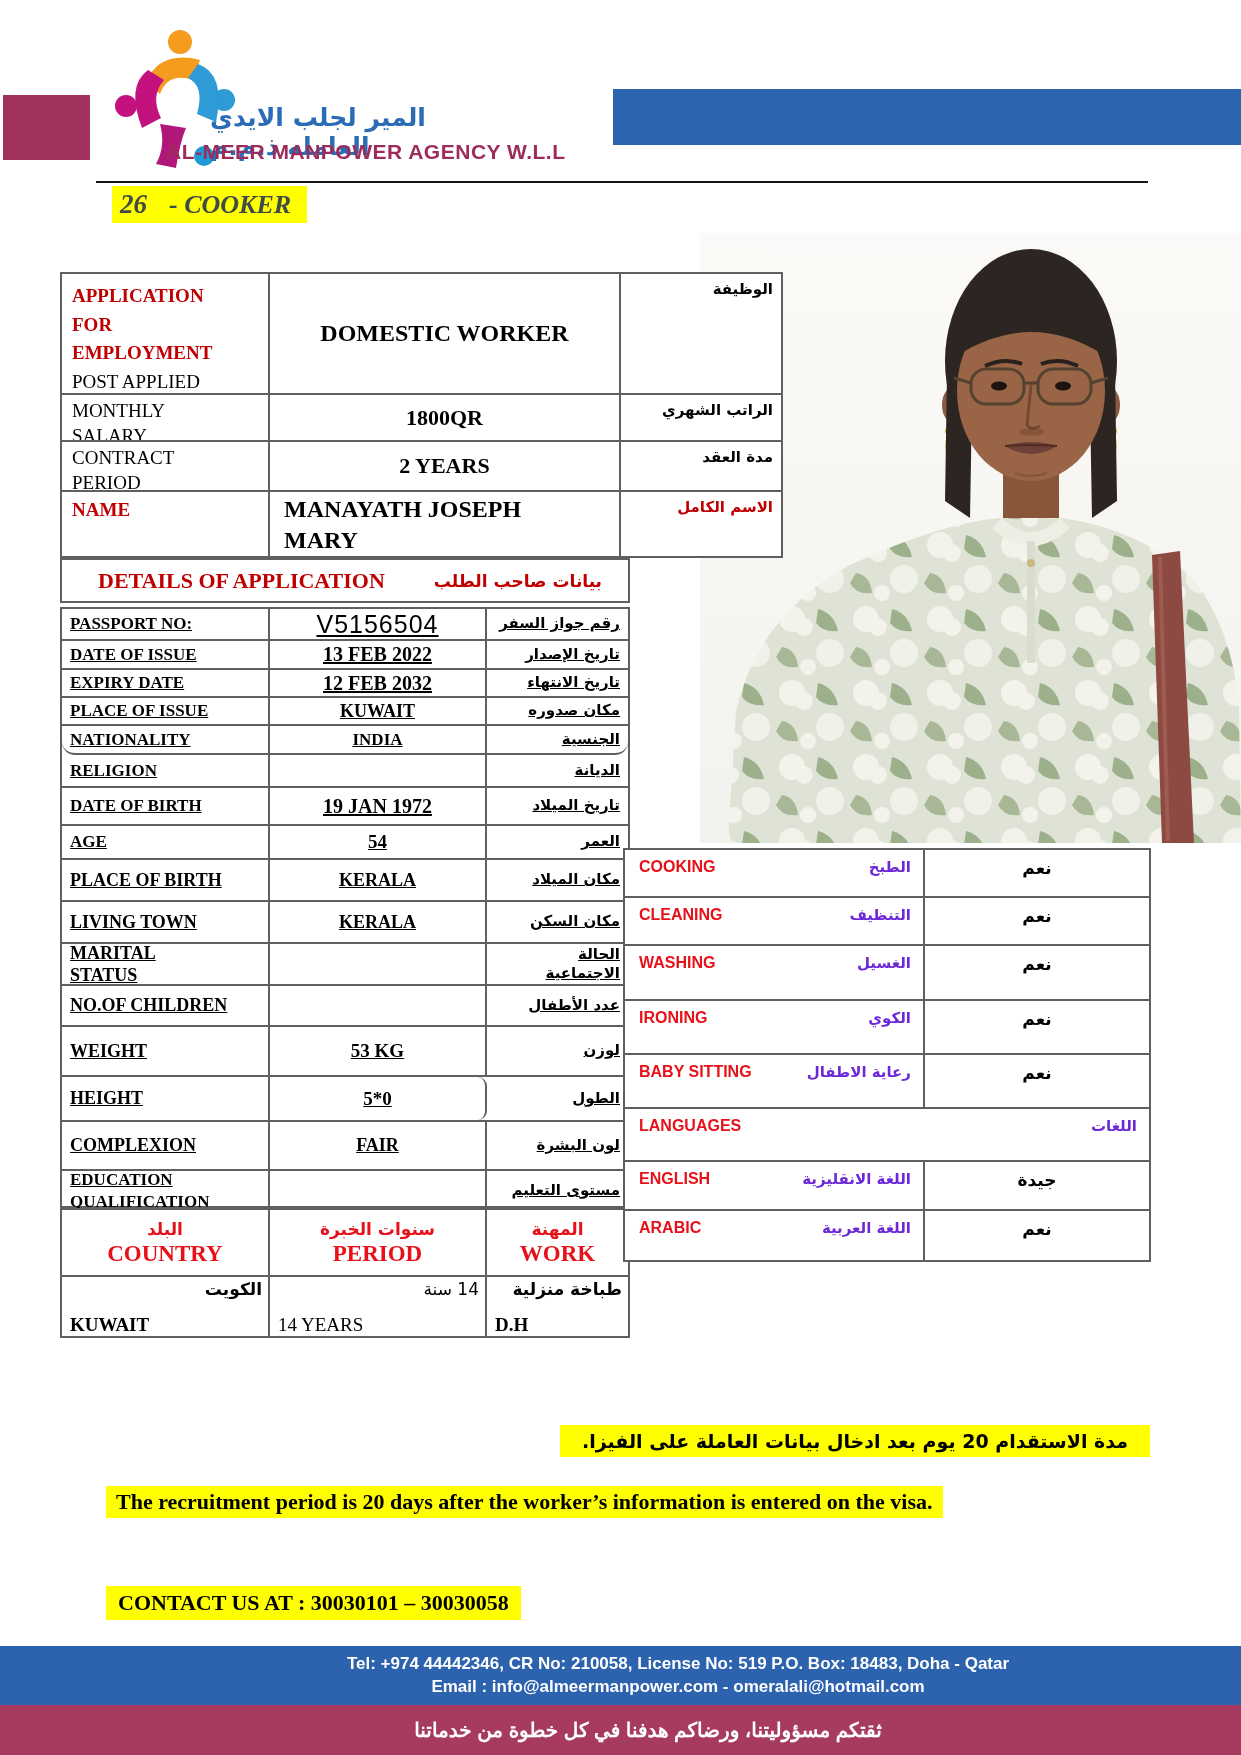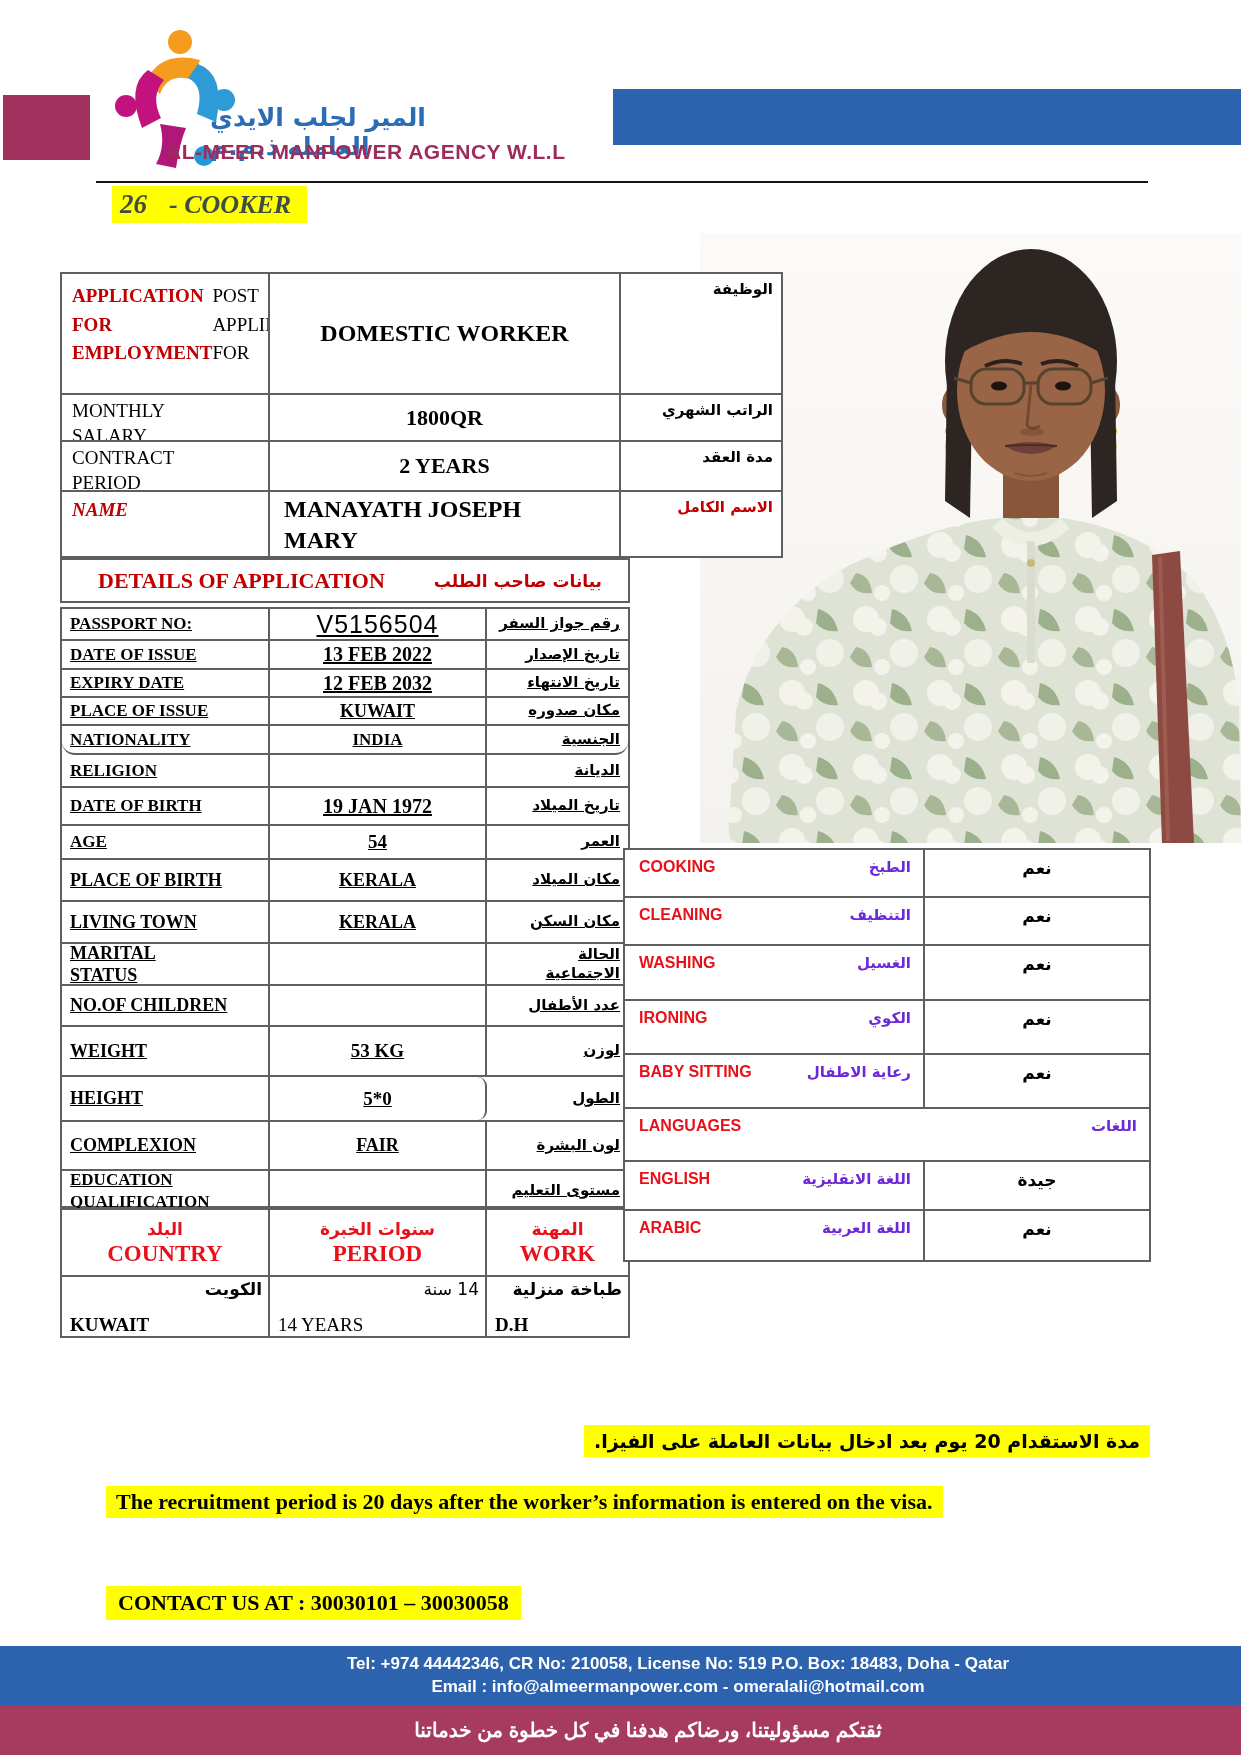--- a/index.html
+++ b/index.html
@@ -13,21 +13,21 @@
   .t .cell{border-right:2px solid #5f5f5f;box-sizing:border-box;display:flex;overflow:hidden;}
   .t .cell:last-child{border-right:none;}
   .pre{white-space:pre-line;}
   .ar{font-family:"DejaVu Sans",sans-serif;direction:rtl;}
   .sans{font-family:"Liberation Sans",sans-serif;}
   .red{color:#c00000;}
   
   .c-lbl{font-weight:700;font-size:17px;align-items:center;padding-left:8px;line-height:1.25;}
   .c-val{justify-content:center;align-items:center;font-weight:700;font-size:19px;text-align:center;}
   .c-ar{justify-content:flex-end;align-items:center;padding-right:8px;font-weight:700;font-size:15px;text-align:right;line-height:1.3;}
-  .topcell{flex-direction:row;align-items:flex-start;justify-content:flex-start;padding:8px 4px 0 10px;font-size:19px;line-height:1.5;}
+  .topcell{flex-direction:column;align-items:flex-start;justify-content:flex-start;padding:8px 4px 0 10px;font-size:19px;line-height:1.5;}
   .v-top{align-items:flex-start;padding-top:6px;}
   
   .sk-lbl{justify-content:space-between;align-items:flex-start;padding:8px 12px 0 14px;}
   .sk-en{font-family:"Liberation Sans",sans-serif;font-weight:700;font-size:16px;color:#e8111a;}
   .sk-ar{font-family:"DejaVu Sans",sans-serif;direction:rtl;font-weight:700;font-size:15px;color:#6d28d9;}
   .sk-val{justify-content:center;align-items:flex-start;padding-top:8px;font-family:"DejaVu Sans",sans-serif;
           font-weight:700;font-size:17px;}
   
   .exh{flex-direction:column;align-items:center;justify-content:center;gap:2px;}
   .exh .a{font-family:"DejaVu Sans",sans-serif;direction:rtl;font-weight:700;font-size:17px;color:#e8111a;}
@@ -168,21 +168,21 @@
       </div>
       <div class="cell c-val" style="flex:0 0 351px;font-size:22px;">
         <span>2 YEARS</span>
       </div>
       <div class="cell c-ar v-top" style="flex:1;">
         <span class="ar">مدة العقد</span>
       </div>
     </div>
     <div class="row" style="height:66px;">
       <div class="cell topcell" style="flex:0 0 208px;padding-top:4px;">
-        <span class="red" style="font-weight:700;font-style:italic;">NAME</span>
+        <span class="red" style="font-weight:700;">NAME</span>
       </div>
       <div class="cell" style="flex:0 0 351px;align-items:flex-start;padding:2px 70px 0 14px;font-weight:700;font-size:24px;line-height:1.3;">
         <span>MANAYATH JOSEPH MARY</span>
       </div>
       <div class="cell c-ar v-top red" style="flex:1;">
         <span class="ar">الاسم الكامل</span>
       </div>
     </div>
   </div>
 
@@ -487,21 +487,21 @@
       <div class="cell sk-lbl" style="flex:0 0 300px;">
         <span class="sk-en">ARABIC</span>
         <span class="sk-ar">اللغة العربية</span>
       </div>
       <div class="cell sk-val" style="flex:1;">
           <span>نعم</span>
         </div>
     </div>
   </div>
 
-  <div class="note ar" style="top:1425px;right:91px;padding:5px 10px;font-weight:700;font-size:19px;">مدة الاستقدام 20 يوم بعد ادخال بيانات العاملة على الفيزا.</div>
+  <div class="note ar" style="top:1425px;right:91px;padding:5px 22px;font-weight:700;font-size:19px;">مدة الاستقدام 20 يوم بعد ادخال بيانات العاملة على الفيزا.</div>
 
   <div class="note" style="top:1486px;left:106px;padding:3px 10px;font-weight:700;font-size:22px;">The recruitment period is 20 days after the worker’s information is entered on the visa.</div>
 
   <div class="note" style="top:1586px;left:106px;padding:4px 12px;font-weight:700;font-size:22px;">CONTACT US AT : 30030101 – 30030058</div>
 
   <div class="bar" style="top:1646px;height:59px;background:#2d63ae;display:flex;flex-direction:column;justify-content:center;align-items:center;gap:3px;padding-left:115px;font-size:17px;">
     <span>Tel: +974 44442346, CR No: 210058, License No: 519 P.O. Box: 18483, Doha - Qatar</span>
     <span>Email : info@almeermanpower.com - omeralali@hotmail.com</span>
   </div>
   <div class="bar ar" style="top:1705px;height:50px;background:#a63a5f;display:flex;justify-content:center;align-items:center;padding-left:55px;font-size:20px;">ثقتكم مسؤوليتنا، ورضاكم هدفنا في كل خطوة من خدماتنا</div>

